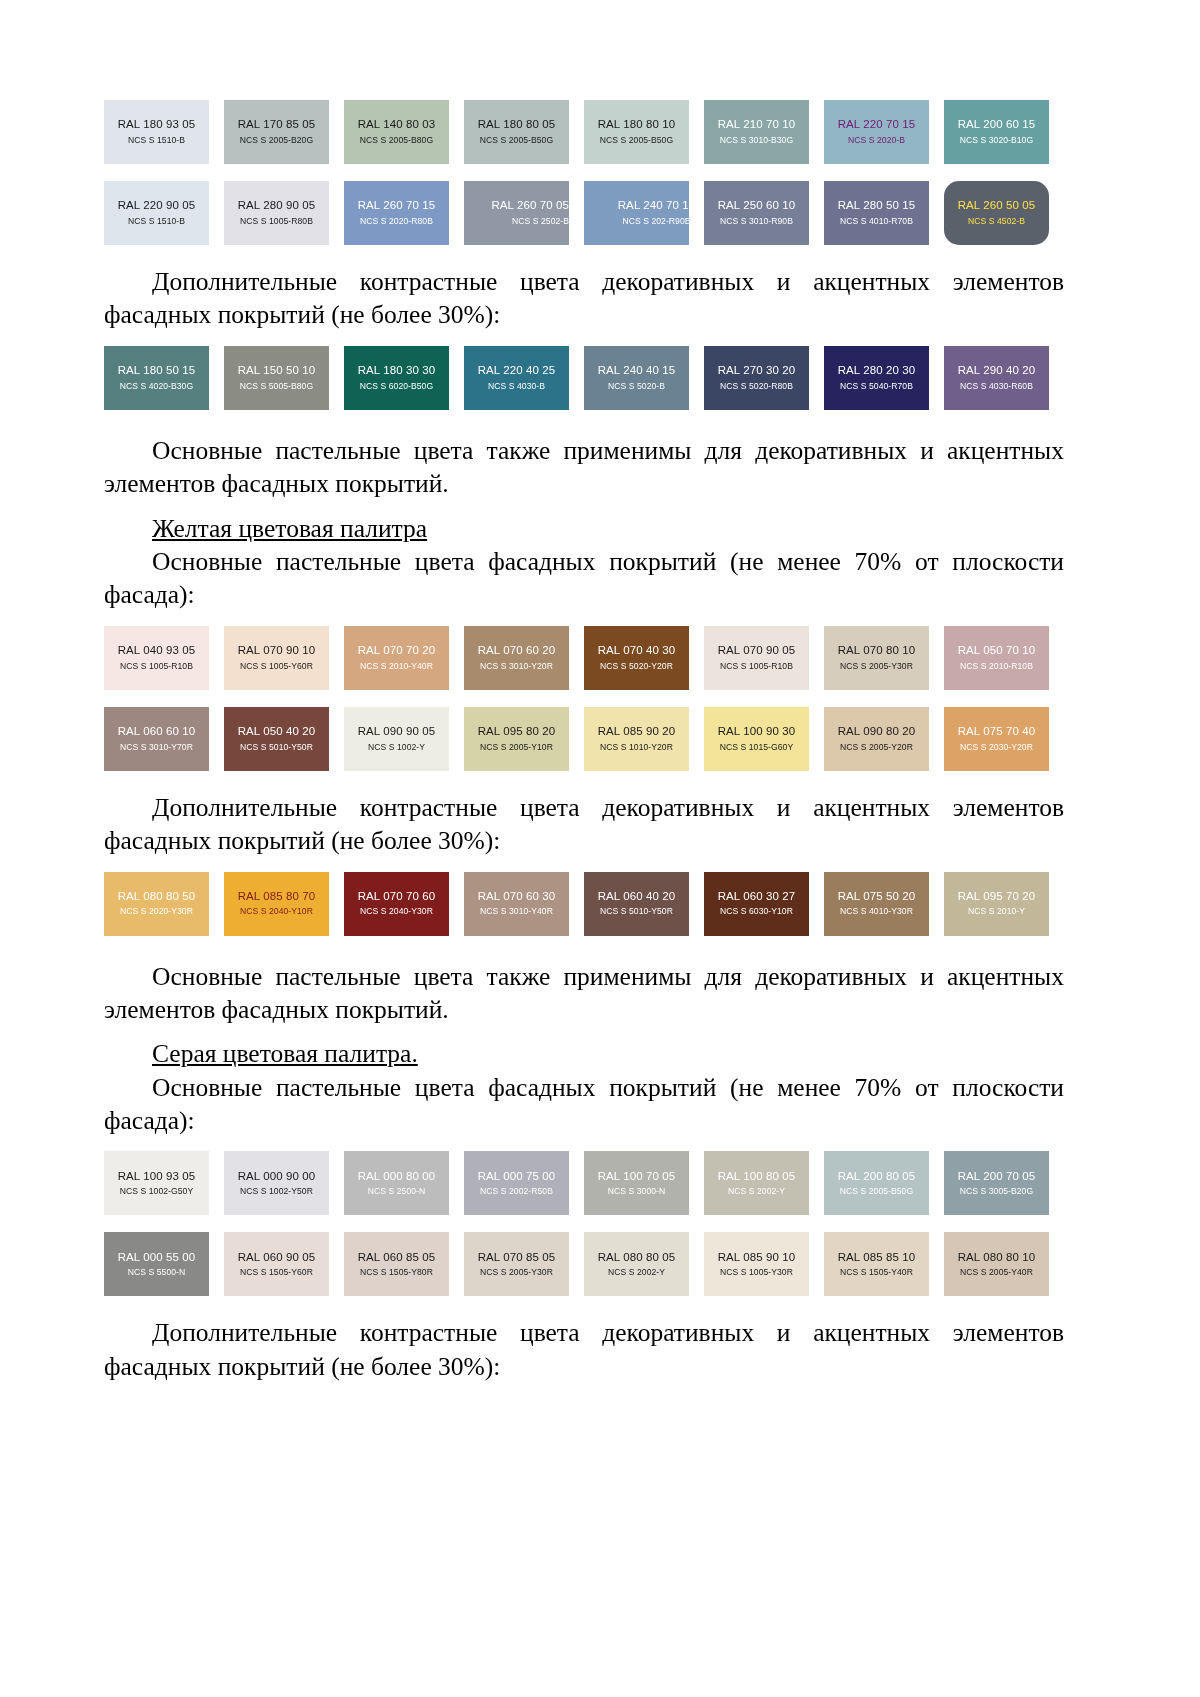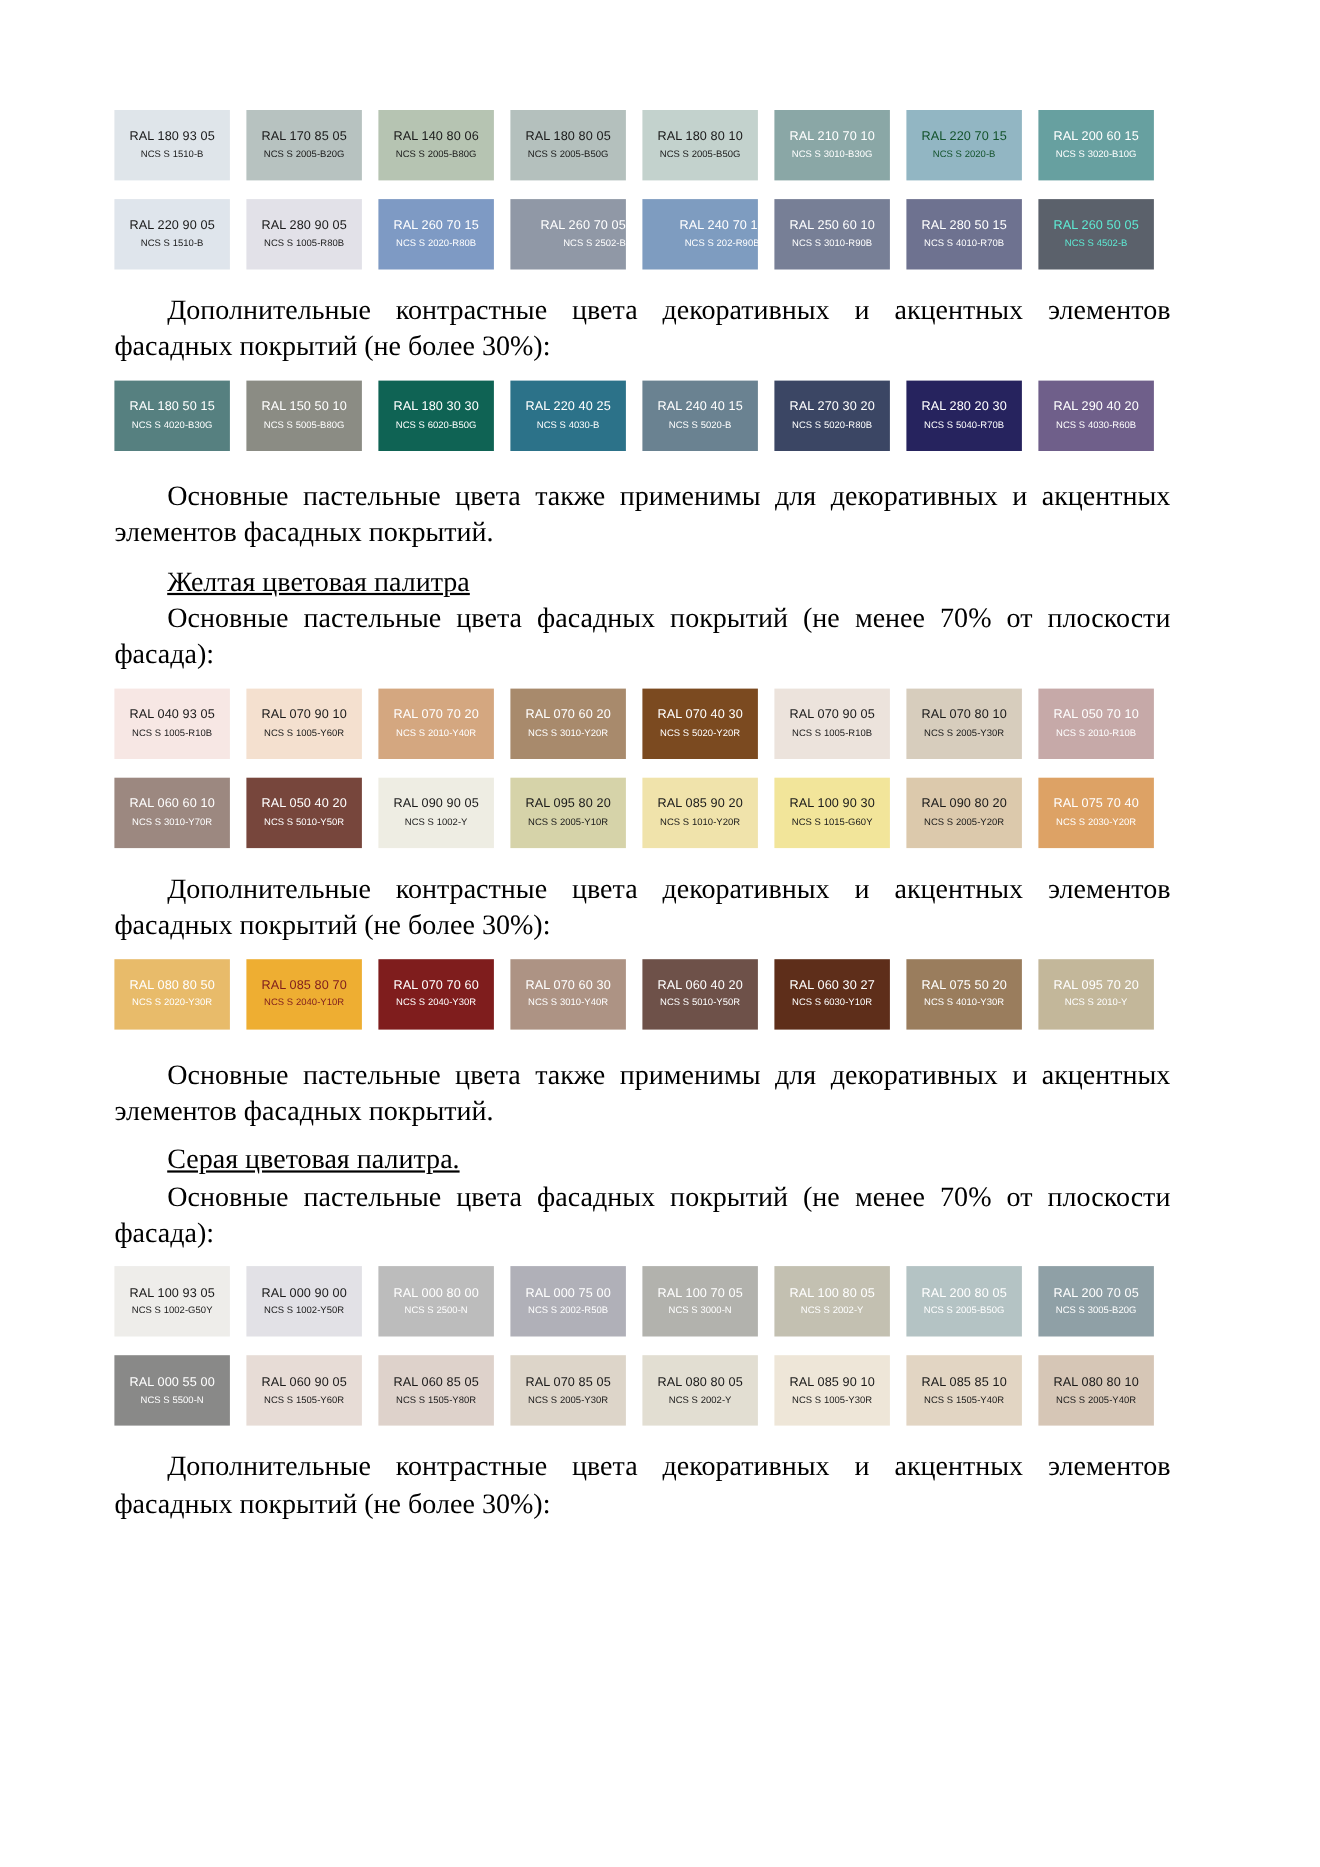--- a/index.html
+++ b/index.html
@@ -115,21 +115,21 @@
             </div>
           </div>
           <div class="swatch-cell">
             <div class="swatch" style="background: rgb(183, 194, 192); color: rgb(26, 26, 26);">
               <div class="ral">RAL 170 85 05</div>
               <div class="ncs">NCS S 2005-B20G</div>
             </div>
           </div>
           <div class="swatch-cell">
             <div class="swatch" style="background: rgb(182, 196, 178); color: rgb(26, 26, 26);">
-              <div class="ral">RAL 140 80 06</div>
+              <div class="ral">RAL 140 80 03</div>
               <div class="ncs">NCS S 2005-B80G</div>
             </div>
           </div>
           <div class="swatch-cell">
             <div class="swatch" style="background: rgb(180, 192, 189); color: rgb(26, 26, 26);">
               <div class="ral">RAL 180 80 05</div>
               <div class="ncs">NCS S 2005-B50G</div>
             </div>
           </div>
           <div class="swatch-cell">
@@ -138,21 +138,21 @@
               <div class="ncs">NCS S 2005-B50G</div>
             </div>
           </div>
           <div class="swatch-cell">
             <div class="swatch" style="background: rgb(138, 167, 166); color: rgb(255, 255, 255);">
               <div class="ral">RAL 210 70 10</div>
               <div class="ncs">NCS S 3010-B30G</div>
             </div>
           </div>
           <div class="swatch-cell">
-            <div class="swatch" style="background: rgb(146, 182, 195); color: #14532d;">
+            <div class="swatch" style="background: rgb(146, 182, 195); color: #701a75;">
               <div class="ral">RAL 220 70 15</div>
               <div class="ncs">NCS S 2020-B</div>
             </div>
           </div>
           <div class="swatch-cell">
             <div class="swatch" style="background: rgb(103, 160, 160); color: rgb(255, 255, 255);">
               <div class="ral">RAL 200 60 15</div>
               <div class="ncs">NCS S 3020-B10G</div>
             </div>
           </div>
@@ -195,21 +195,21 @@
               <div class="ncs">NCS S 3010-R90B</div>
             </div>
           </div>
           <div class="swatch-cell">
             <div class="swatch" style="background: rgb(110, 114, 144); color: rgb(255, 255, 255);">
               <div class="ral">RAL 280 50 15</div>
               <div class="ncs">NCS S 4010-R70B</div>
             </div>
           </div>
           <div class="swatch-cell">
-            <div class="swatch" style="background: rgb(91, 97, 107); color: #5eead4;">
+            <div class="swatch" style="background: rgb(91, 97, 107); color: #fde047; border-radius: 15px;">
               <div class="ral">RAL 260 50 05</div>
               <div class="ncs">NCS S 4502-B</div>
             </div>
           </div>
         </div>
     </div>
 
     <div style="height:20px"></div>
 
     <p class="para">Дополнительные контрастные цвета декоративных и акцентных элементов фасадных покрытий (не более 30%):</p>

